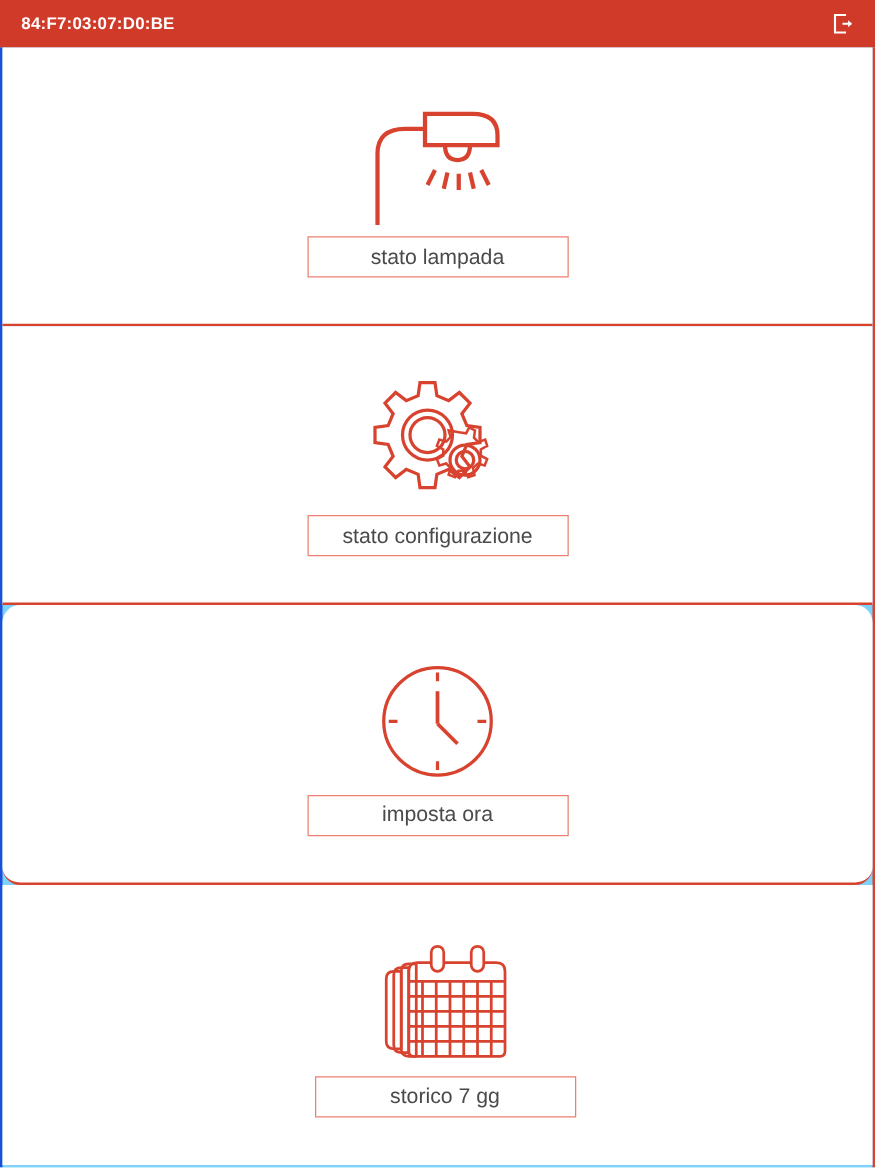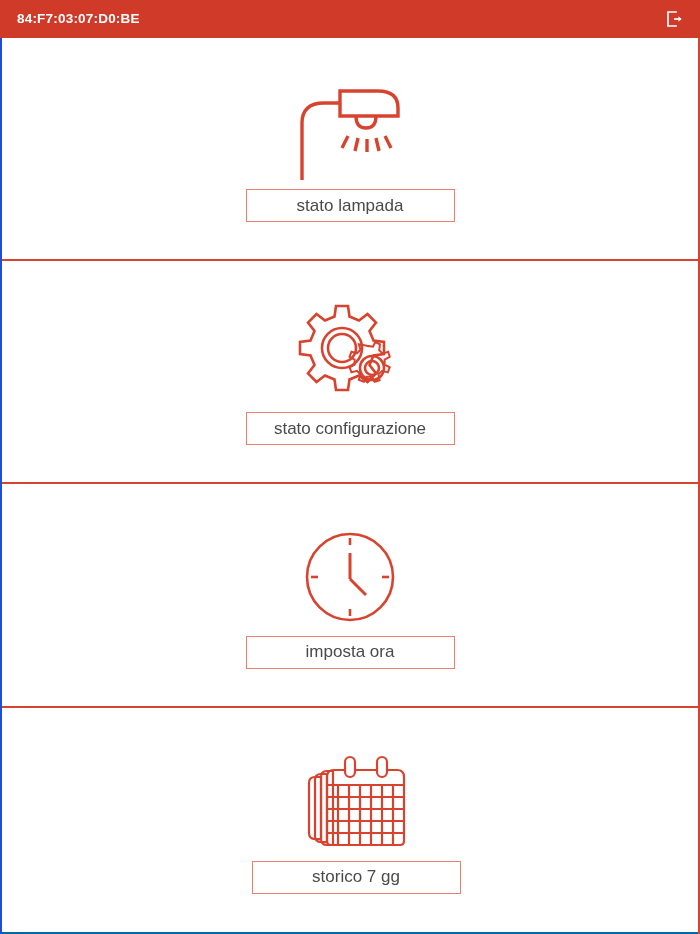--- a/index.html
+++ b/index.html
@@ -8,21 +8,21 @@
     height: 934px;
     background: #ffffff;
     font-family: "Liberation Sans", sans-serif;
     overflow: hidden;
   }
 
   .app {
     width: 700px;
     height: 934px;
     position: relative;
-    background: #0369a1;
+    background: #7dd3fc;
   }
 
   
   .header {
     height: 38px;
     background: #d03a28;
     display: flex;
     align-items: center;
     justify-content: space-between;
     padding: 0 13px 0 17px;
@@ -56,21 +56,21 @@
     position: relative;
     border-bottom: 2px solid #d8432f;
     display: flex;
     flex-direction: column;
     align-items: center;
     justify-content: center;
     background: #ffffff;
   }
   .panel-1 { height: 223px; }
   .panel-2 { height: 223px; }
-  .panel-3 { height: 224px; }
+  .panel-3 { height: 224px; border-radius: 14px; }
   .panel-4 { height: 224px; border-bottom: none; padding-left: 12px; }
 
   .icon-wrap {
     display: flex;
     align-items: center;
     justify-content: center;
     height: 110px;
     margin-bottom: 4px;
   }
 

